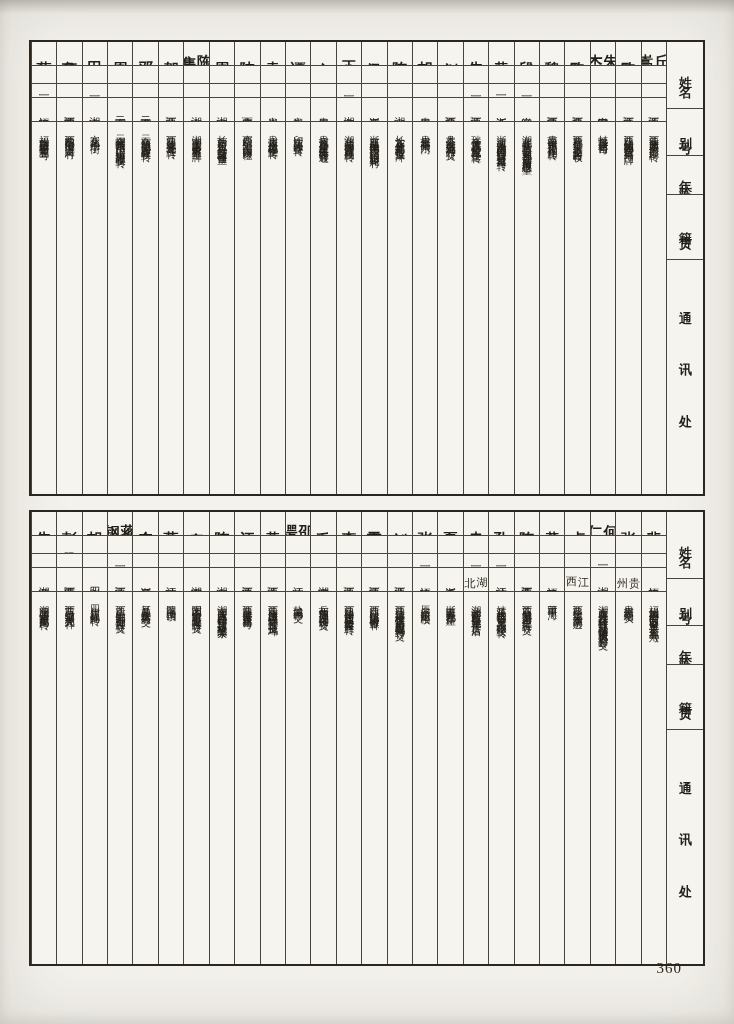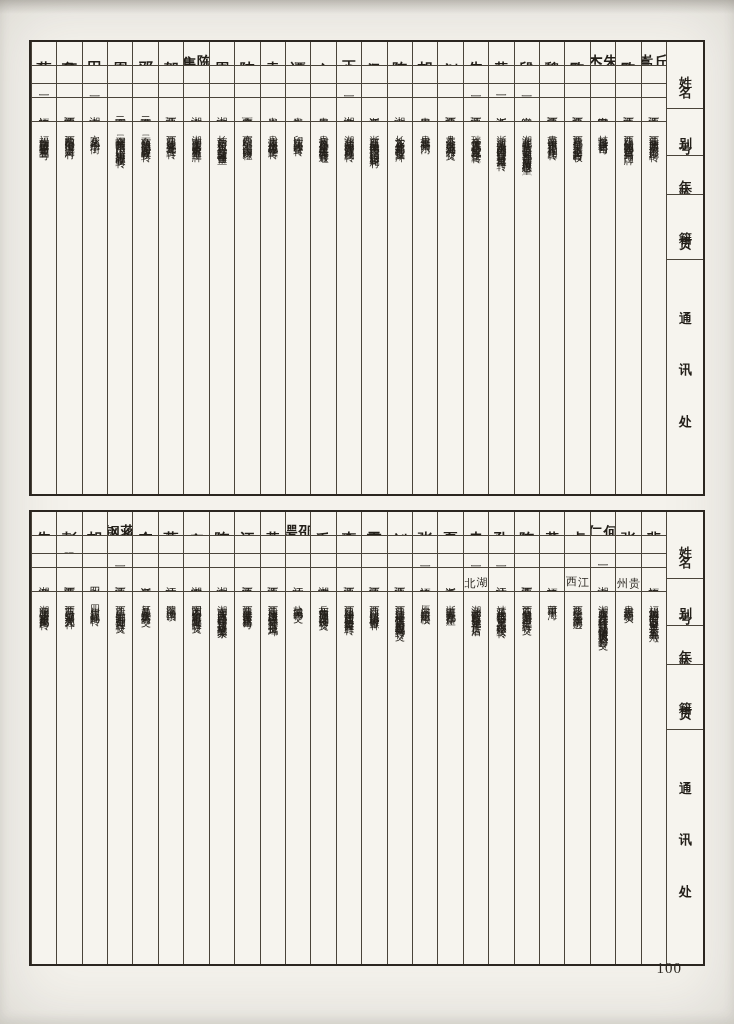--- a/index.html
+++ b/index.html
@@ -975,14 +975,14 @@
             <span class="vtext small-text native-text">湖北黄冈</span>
           </div>
     <div class="cell cell-address">
             <span class="vtext addr-text">湖北阳逻镇余家集邮局转</span>
           </div>
   </div>
 </div>
 
   </div>
 
-  <div class="page-number">100</div>
+  <div class="page-number">360</div>
 </div>
 
 </body></html>

